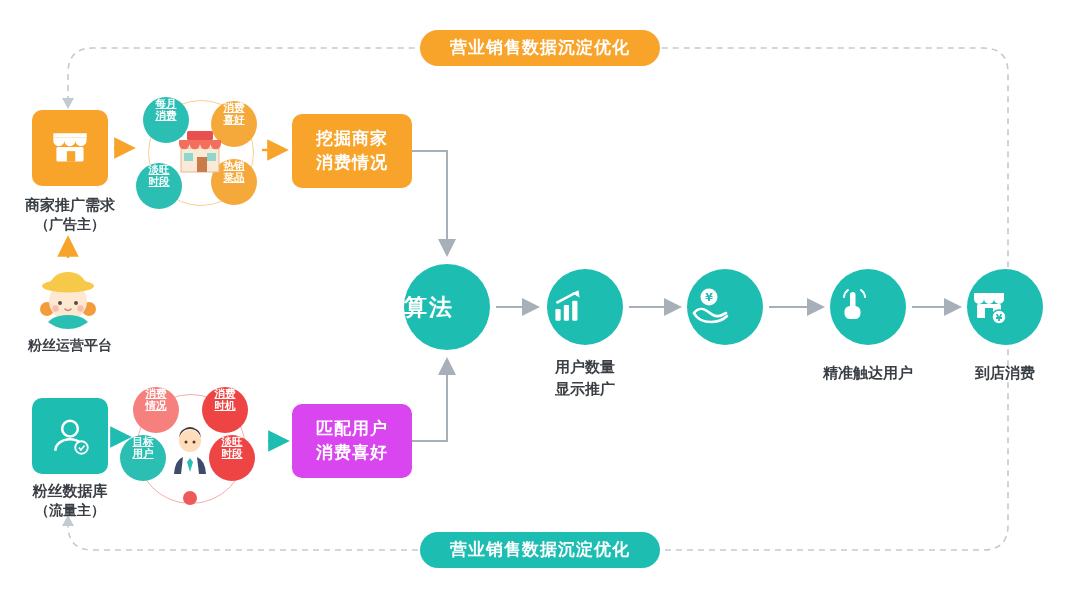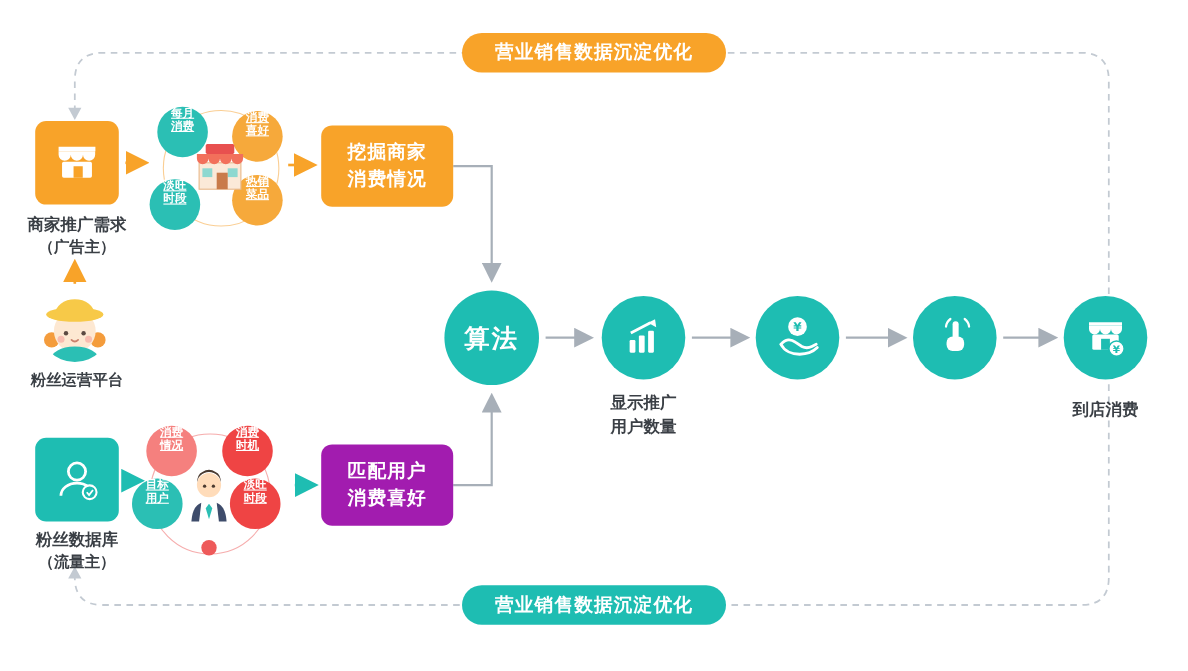--- a/index.html
+++ b/index.html
@@ -28,23 +28,23 @@
   .bubble span{width:2.4em;display:block;}
   .b-teal{background:#2BBFB4;}
   .b-orange{background:#F6A93B;}
   .b-pink{background:#F5807E;}
   .b-red{background:#ef4444;}
   .dot-red{position:absolute;width:14px;height:14px;border-radius:50%;background:#EE5A5A;}
   .pbox{position:absolute;width:120px;height:74px;border-radius:10px;color:#fff;font-weight:bold;
         font-size:17px;display:flex;flex-direction:column;align-items:center;justify-content:center;
         line-height:1.4;z-index:2;letter-spacing:1px;}
   .pbox.orange{background:#F8A329;}
-  .pbox.teal{background:#a21caf;}
+  .pbox.teal{background:#d946ef;}
   .fcircle{position:absolute;border-radius:50%;background:#1EBDB2;display:flex;align-items:center;
-           justify-content:center;z-index:2;}
+           z-index:2;}
   .fcircle.big{width:86px;height:86px;color:#fff;font-size:23px;font-weight:bold;letter-spacing:2px;}
   .fcircle.std{width:76px;height:76px;}
   .flow-label{position:absolute;width:130px;text-align:center;font-weight:bold;font-size:15px;
               color:#3A3F45;line-height:1.45;z-index:2;}
   .flow-label span{display:block;}
   .illu{position:absolute;z-index:2;}
 </style>
 </head>
 <body>
 
@@ -208,40 +208,43 @@
   <div class="fcircle std" style="left:547px;top:269px">
     <svg width="42" height="42" viewBox="0 0 40 40">
       <rect x="8" y="22" width="5" height="11" rx="1" fill="#fff"></rect>
       <rect x="16" y="18" width="5" height="15" rx="1" fill="#fff"></rect>
       <rect x="24" y="14" width="5" height="19" rx="1" fill="#fff"></rect>
       <path d="M9 16 L26 7" stroke="#fff" stroke-width="2.4" fill="none"></path>
       <polygon points="30,4 31,11 24,7" fill="#fff"></polygon>
     </svg>
   </div>
   <div class="flow-label" style="left:520px;top:356px">
+    <span>用户数量</span>
     <span>显示推广</span>
-    <span>用户数量</span>
   </div>
 
   <div class="fcircle std" style="left:687px;top:269px">
     <svg width="44" height="44" viewBox="0 0 44 44">
       <circle cx="22" cy="12" r="8.5" fill="#fff"></circle>
       <text x="22" y="16" text-anchor="middle" font-size="11" font-weight="bold" fill="#1EBDB2" font-family="DejaVu Sans, sans-serif">¥</text>
       <path d="M7 28 c4 -5 9 -5 13 -2 l6 4 c3 1.5 6 1.5 9 0 l4 -2" stroke="#fff" stroke-width="2.6" fill="none" stroke-linecap="round"></path>
       <path d="M7 28 c3 6 10 9 17 9 c6 0 12 -2 16 -6" stroke="#fff" stroke-width="2.6" fill="none" stroke-linecap="round"></path>
     </svg>
   </div>
 
   <div class="fcircle std" style="left:830px;top:269px">
     <svg width="44" height="44" viewBox="0 0 44 44">
       <path d="M14 12 a10 10 0 0 1 4 -7" stroke="#fff" stroke-width="2" fill="none" stroke-linecap="round"></path>
       <path d="M31 5 a10 10 0 0 1 4 7" stroke="#fff" stroke-width="2" fill="none" stroke-linecap="round"></path>
       <rect x="20" y="7" width="5.5" height="16" rx="2.75" fill="#fff"></rect>
       <rect x="14.5" y="21" width="16" height="13" rx="5.5" fill="#fff"></rect>
     </svg>
+  </div>
+  <div class="flow-label" style="left:803px;top:362px">
+    <span>精准触达用户</span>
   </div>
 
   <div class="fcircle std" style="left:967px;top:269px">
     <svg width="44" height="44" viewBox="0 0 44 44">
       <path d="M7 8 h30 v3 h-30 z" fill="#fff"></path>
       <path d="M7 11 v3 a5 5 0 0 0 10 0 a5 5 0 0 0 10 0 a5 5 0 0 0 10 0 v-3 z" fill="#fff"></path>
       <rect x="10" y="19" width="24" height="14" rx="1.5" fill="#fff"></rect>
       <rect x="18" y="23" width="8" height="10" fill="#1EBDB2"></rect>
       <circle cx="32" cy="32" r="7" fill="#fff" stroke="#1EBDB2" stroke-width="1.5"></circle>
       <text x="32" y="35.5" text-anchor="middle" font-size="9.5" font-weight="bold" fill="#1EBDB2" font-family="DejaVu Sans, sans-serif">¥</text>

